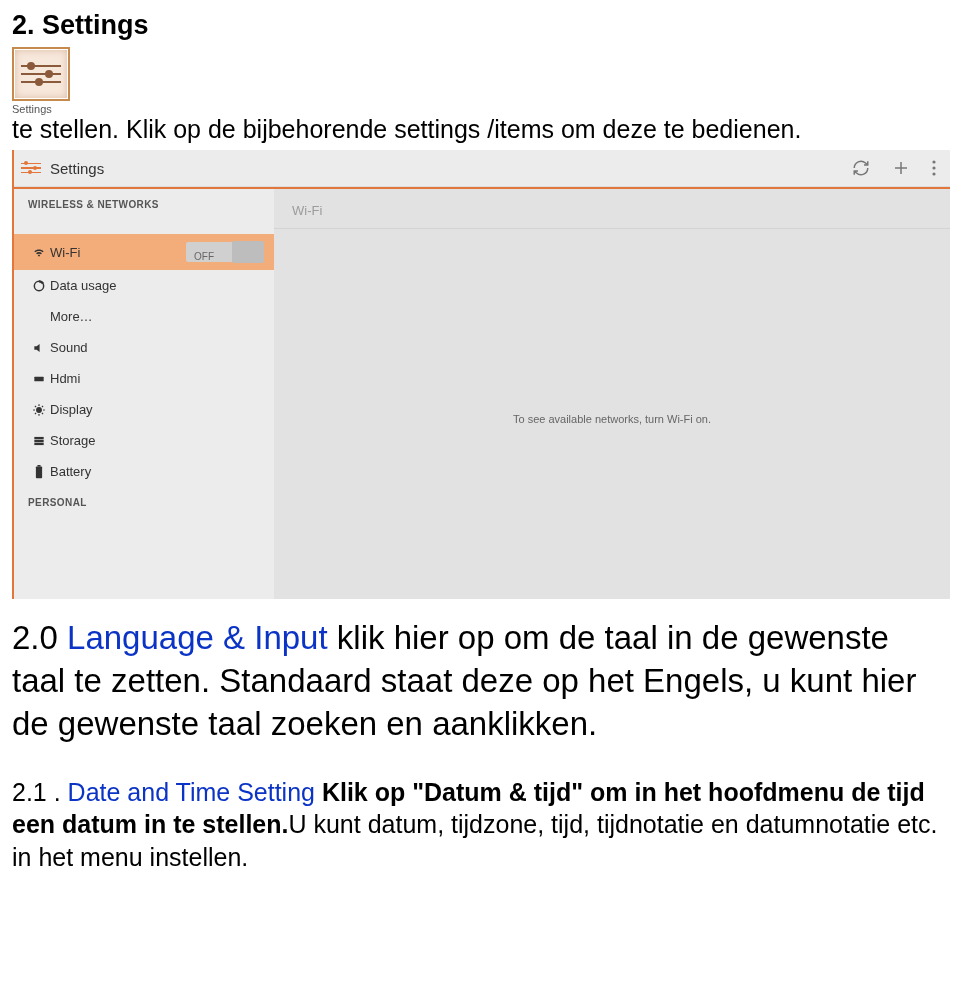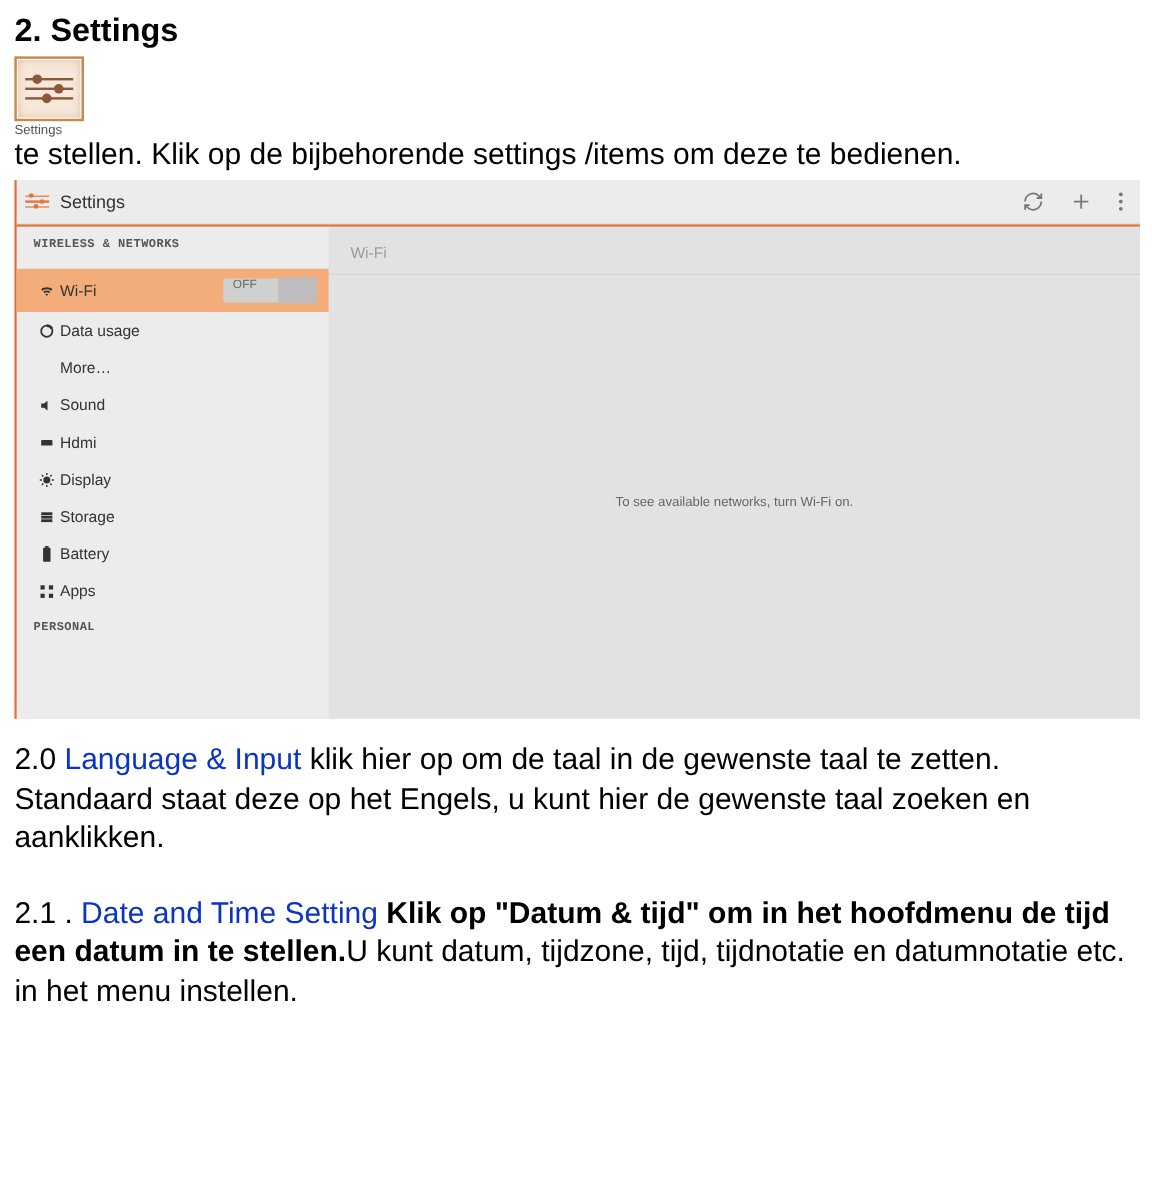--- a/index.html
+++ b/index.html
@@ -132,23 +132,22 @@
   }
   .sidebar {
     width: 260px;
     background: #ececec;
     font-size: 12.5px;
   }
   .sidebar .cat {
     font-size: 10px;
     font-weight: bold;
     color: #555;
-    padding: 10px 14px 14px 14px;
+    padding: 10px 14px 24px 14px;
     letter-spacing: 0.4px;
-    font-family: Liberation Mono, monospace;
   }
   .sidebar .item {
     display: flex;
     align-items: center;
     padding: 8px 10px 8px 14px;
     color: #333;
   }
   .sidebar .item .itm-icon {
     width: 22px;
     display: flex;
@@ -161,21 +160,21 @@
   }
   .sidebar .item.sel {
     background: #f3ad7a;
   }
   .off-toggle {
     width: 70px;
     height: 20px;
     background: #d0d0d0;
     border-radius: 2px;
     display: flex;
-    align-items: flex-start;
+    align-items: flex-end;
     font-size: 10px;
     color: #666;
     padding-left: 8px;
     position: relative;
   }
   .off-toggle .thumb {
     position: absolute;
     right: 0;
     top: -1px;
     width: 32px;
@@ -199,21 +198,21 @@
     position: absolute;
     top: 56%;
     left: 50%;
     transform: translate(-50%, -50%);
     font-size: 11px;
     color: #666;
   }
 
   
   .p-lang {
-    font-size: 25px;
+    font-size: 33px;
     line-height: 1.3;
     margin: 14px 0 30px 0;
   }
   .p-lang .blue { color: #0b34c6; }
   .p-date {
     font-size: 25px;
     line-height: 1.3;
     margin: 0 0 20px 0;
   }
   .p-date .blue { color: #0b34c6; }
@@ -353,31 +352,20 @@
       <div class="item">
         <span class="itm-icon">
           <svg width="12" height="14" viewBox="0 0 12 18" fill="#333">
               <rect x="2" y="2" width="8" height="15" rx="1"></rect>
               <rect x="4" y="0" width="4" height="2"></rect>
             </svg>
         </span>
         <span class="itm-label">Battery</span>
       </div>
 
-      <div class="item">
-        <span class="itm-icon">
-          <svg width="14" height="14" viewBox="0 0 24 24" fill="#333">
-              <rect x="3" y="3" width="6" height="6"></rect>
-              <rect x="15" y="3" width="6" height="6"></rect>
-              <rect x="3" y="15" width="6" height="6"></rect>
-              <rect x="15" y="15" width="6" height="6"></rect>
-            </svg>
-        </span>
-        <span class="itm-label">Apps</span>
-      </div>
 
       <div class="cat">PERSONAL</div>
     </div>
 
     <div class="content">
       <div class="panel-title">Wi-Fi</div>
       <div class="center-msg">To see available networks, turn Wi-Fi on.</div>
     </div>
   </div>
 </div>

